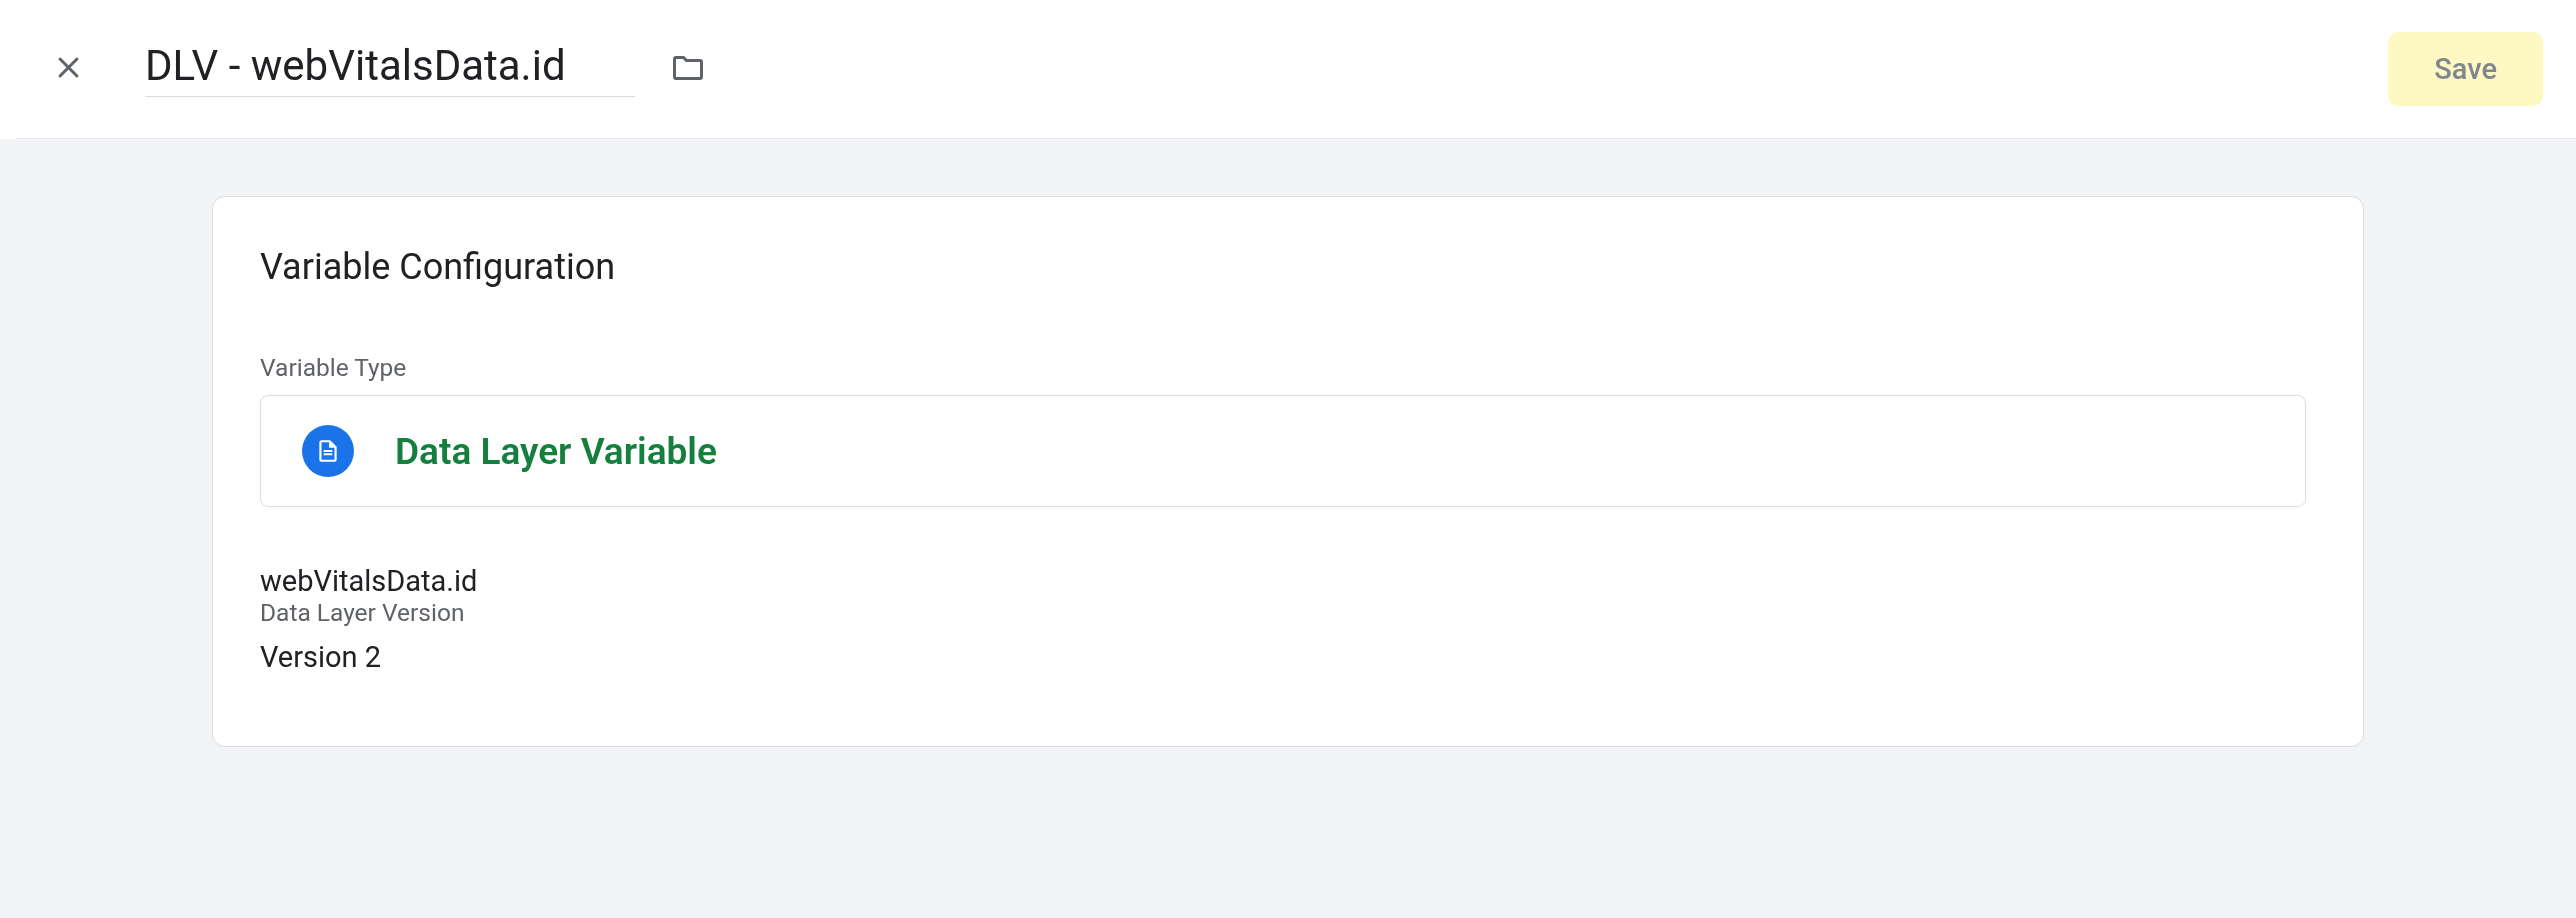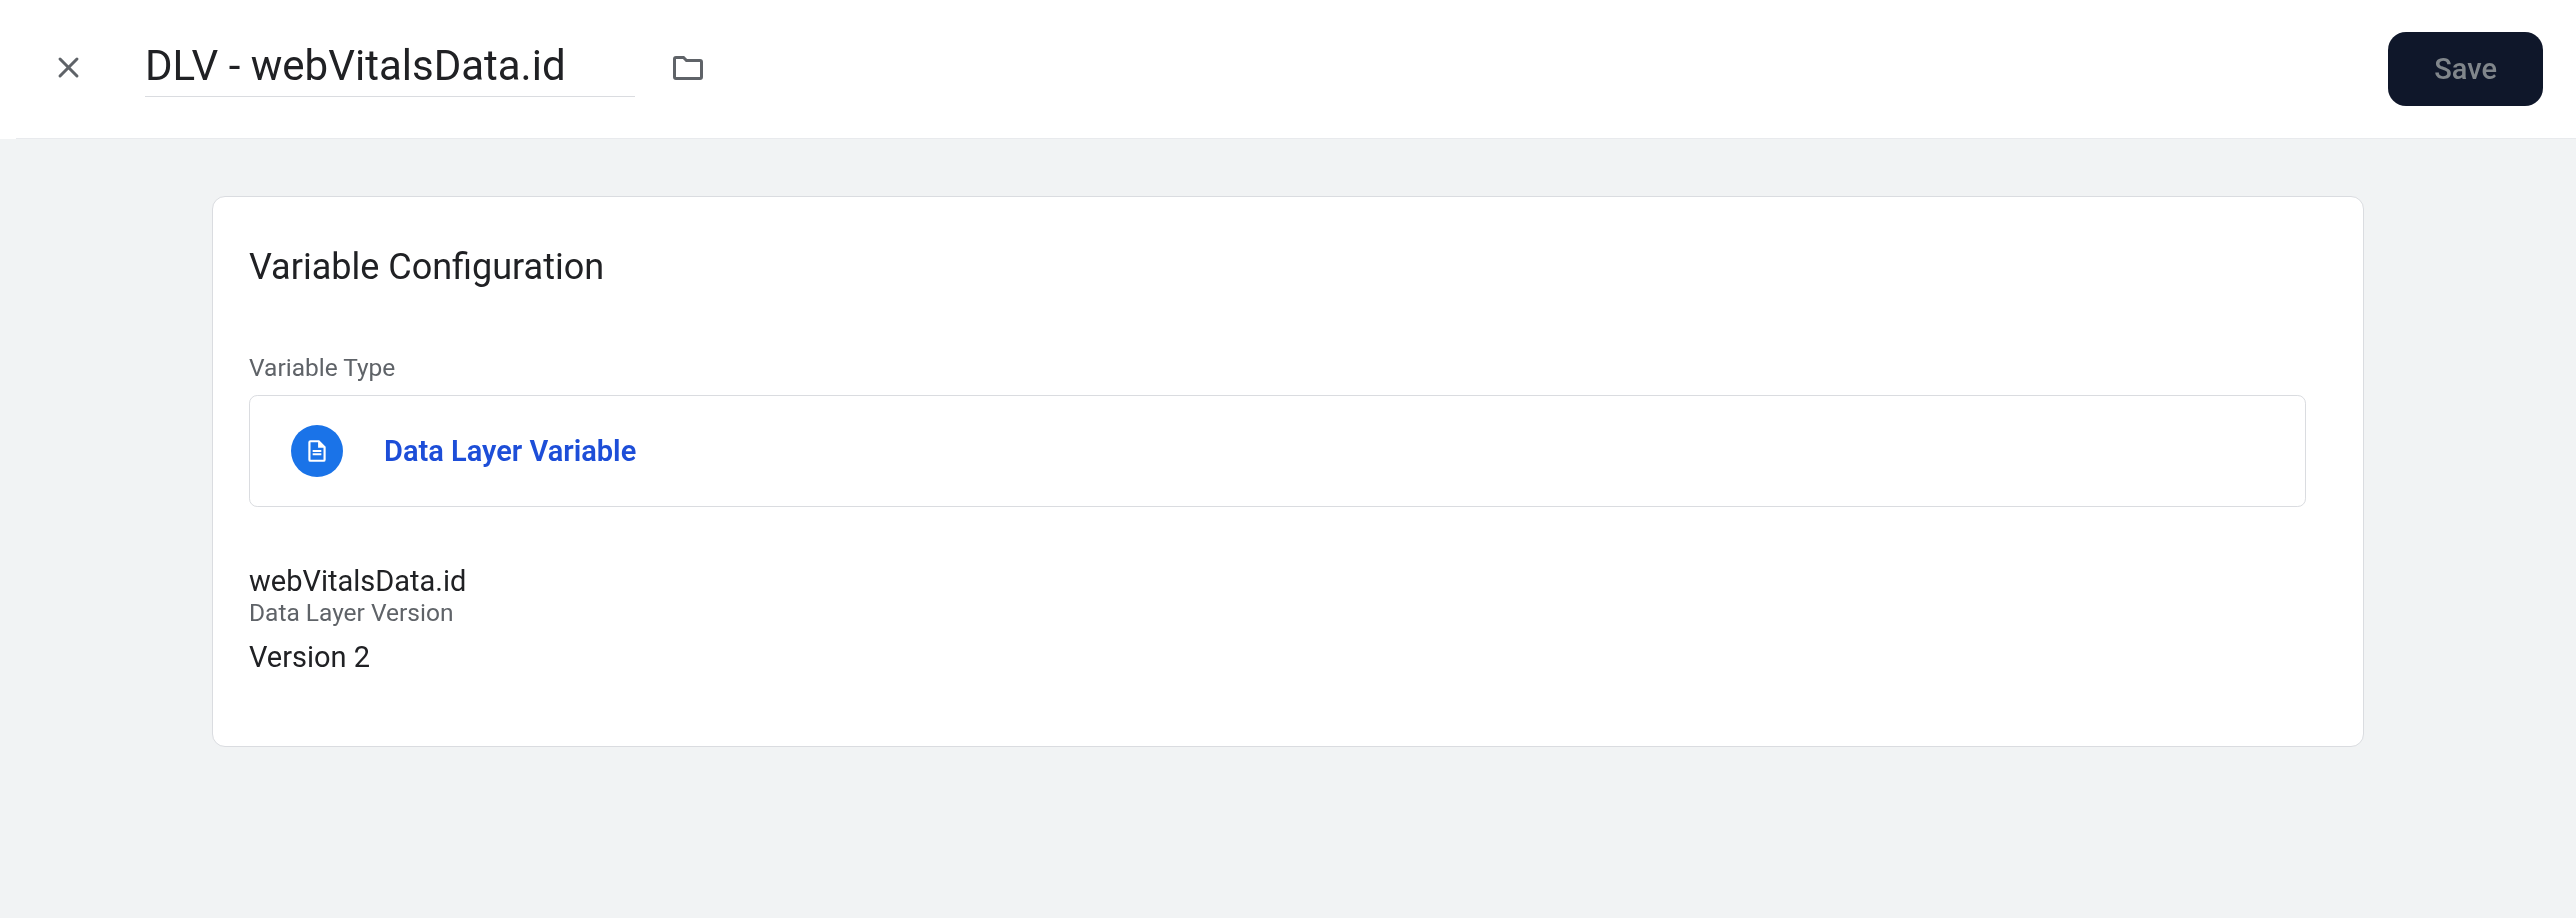--- a/index.html
+++ b/index.html
@@ -62,40 +62,40 @@
       cursor: pointer;
     }
     .folder-icon svg {
       width: 36px;
       height: 36px;
     }
     .spacer {
       flex: 1;
     }
     .save-btn {
-      background: #0f172a;
+      background: #fef9c3;
       border: none;
-      border-radius: 18px;
+      border-radius: 10px;
       color: #80868b;
       font-size: 29px;
       font-weight: 500;
       padding: 19.6px 46px;
       font-family: inherit;
       cursor: pointer;
     }
     .body {
       background: #f1f3f4;
       padding: 57px 212px;
       height: calc(100% - 139px);
     }
     .card {
       background: #fff;
       border-radius: 13px;
       border: 0.8px solid #dadce0;
-      padding: 49px 57px 57px 36px;
+      padding: 49px 57px 57px 47px;
     }
     .card-title {
       font-size: 36px;
       font-weight: 400;
       color: #202124;
       margin-bottom: 65px;
     }
     .label {
       font-size: 24.5px;
       color: #5f6368;
@@ -136,23 +136,23 @@
       align-items: center;
       justify-content: center;
       flex-shrink: 0;
     }
     .type-icon svg {
       width: 26px;
       height: 26px;
       fill: #fff;
     }
     .type-name {
-      font-size: 29px;
+      font-size: 37px;
       font-weight: 600;
-      color: #1d4ed8;
+      color: #15803d;
     }
     .value {
       font-size: 29px;
       color: #202124;
     }
     .value:last-child {
       margin-bottom: 15px;
     }
   </style>
 </head>

